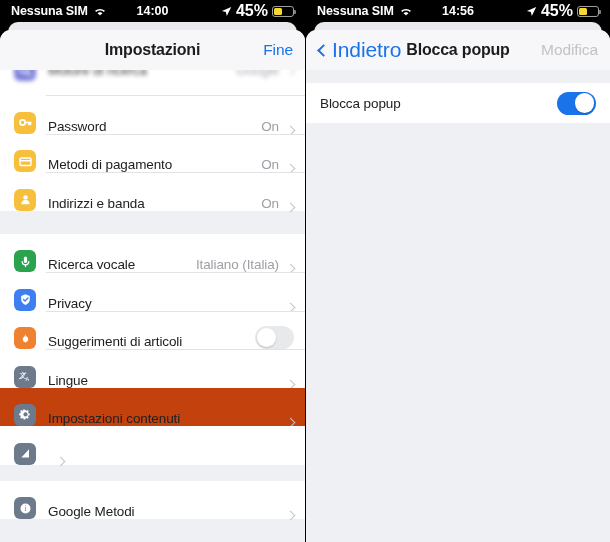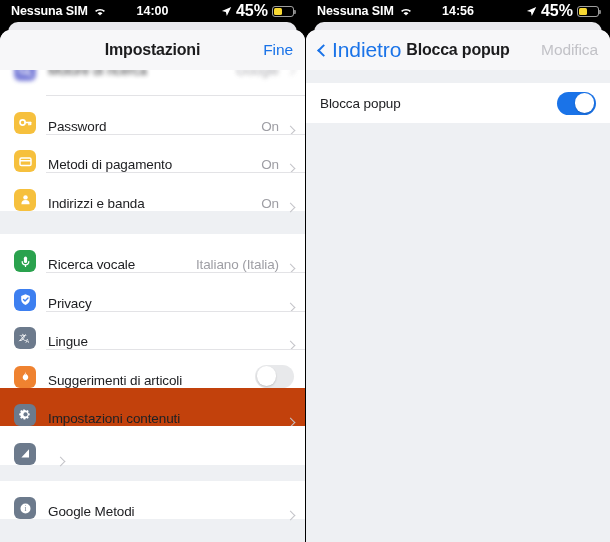--- a/index.html
+++ b/index.html
@@ -260,41 +260,41 @@
               <svg width="15" height="15" viewBox="0 0 15 15">
                   <path d="M7.5 2.2l4.3 1.7v3.6c0 2.6-1.8 4.6-4.3 5.4-2.5-.8-4.3-2.8-4.3-5.4V3.9z" fill="#fff"></path>
                   <path d="M5.5 7.4l1.5 1.5 3-3" fill="none" stroke="#3d7ff0" stroke-width="1.4" stroke-linecap="round" stroke-linejoin="round"></path>
                 </svg>
             </span>
             <span class="row-label">Privacy</span>
             <span class="chev"></span>
           </div>
 
           <div class="row">
-            <span class="icon" style="background:#6c7a8c;">
-              <svg width="15" height="15" viewBox="0 0 15 15">
-                  <text x="1.4" y="9.2" font-family="Liberation Sans, sans-serif" font-size="7.4" fill="#fff">文</text>
-                  <text x="7.6" y="12.4" font-family="Liberation Sans, sans-serif" font-size="5.4" fill="#fff">A</text>
-                  <line x1="1.2" y1="10.2" x2="7.6" y2="3.4" stroke="#fff" stroke-width="0.9"></line>
-                </svg>
-            </span>
-            <span class="row-label">Lingue</span>
-            <span class="chev"></span>
-          </div>
-
-          <div class="row">
             <span class="icon" style="background:#ef8230;">
               <svg width="15" height="15" viewBox="0 0 15 15">
                   <path d="M7.5 2.4c.3 2-1.2 2.7-2.2 4.1-1.1 1.6-.6 4.2 2.2 5 2.8-.8 3.3-3.4 2.2-5-.5-.7-1-1-1.4-1.8-.2.8-.6 1.2-1 1.5.5-1.2.6-2.4.2-3.8z" fill="#fff"></path>
                 </svg>
             </span>
             <span class="row-label">Suggerimenti di articoli</span>
             <span class="toggle off">
                 <span class="knob"></span>
               </span>
+          </div>
+
+          <div class="row">
+            <span class="icon" style="background:#6c7a8c;">
+              <svg width="15" height="15" viewBox="0 0 15 15">
+                  <text x="1.4" y="9.2" font-family="Liberation Sans, sans-serif" font-size="7.4" fill="#fff">文</text>
+                  <text x="7.6" y="12.4" font-family="Liberation Sans, sans-serif" font-size="5.4" fill="#fff">A</text>
+                  <line x1="1.2" y1="10.2" x2="7.6" y2="3.4" stroke="#fff" stroke-width="0.9"></line>
+                </svg>
+            </span>
+            <span class="row-label">Lingue</span>
+            <span class="chev"></span>
           </div>
 
           <div class="row selected">
             <span class="icon" style="background:#6c7a8c;">
               <svg width="15" height="15" viewBox="0 0 15 15">
                 <path d="M7.5 2.2l1.1.5.9-.8 1.3 1.3-.8.9.5 1.1 1.2.2v1.8l-1.2.2-.5 1.1.8.9-1.3 1.3-.9-.8-1.1.5-.2 1.2H5.6l-.2-1.2-1.1-.5-.9.8L2.1 9.4l.8-.9-.5-1.1-1.2-.2V5.4l1.2-.2.5-1.1-.8-.9L3.4 1.9l.9.8 1.1-.5.2-1.2" fill="#fff"></path>
                 <circle cx="7.5" cy="6.4" r="2.1" fill="#6c7a8c"></circle>
               </svg>
             </span>
             <span class="row-label">Impostazioni contenuti</span>

